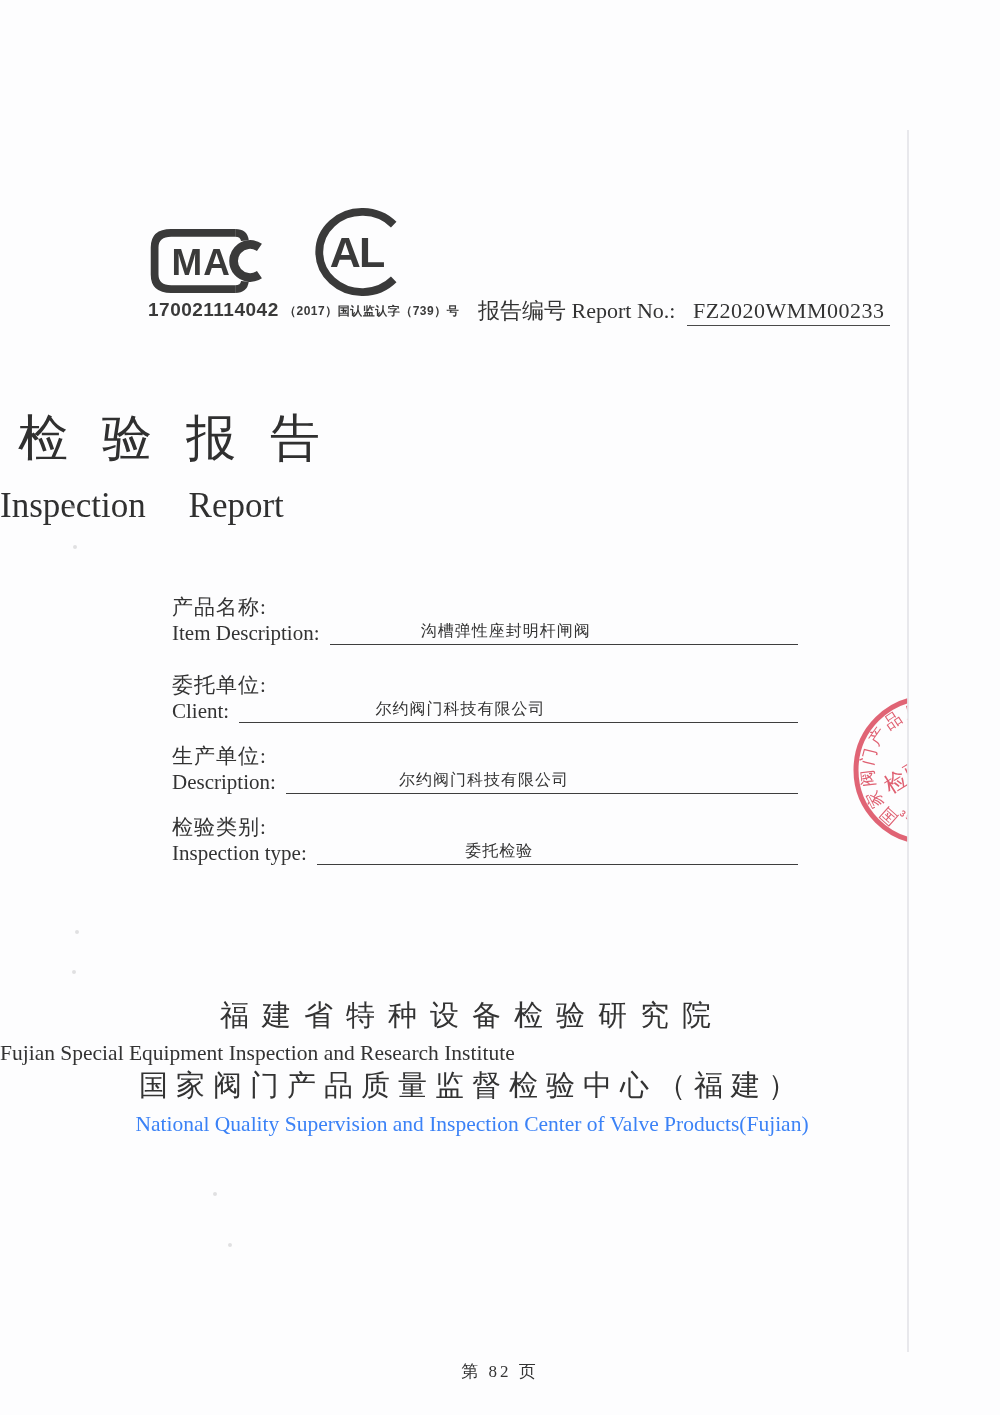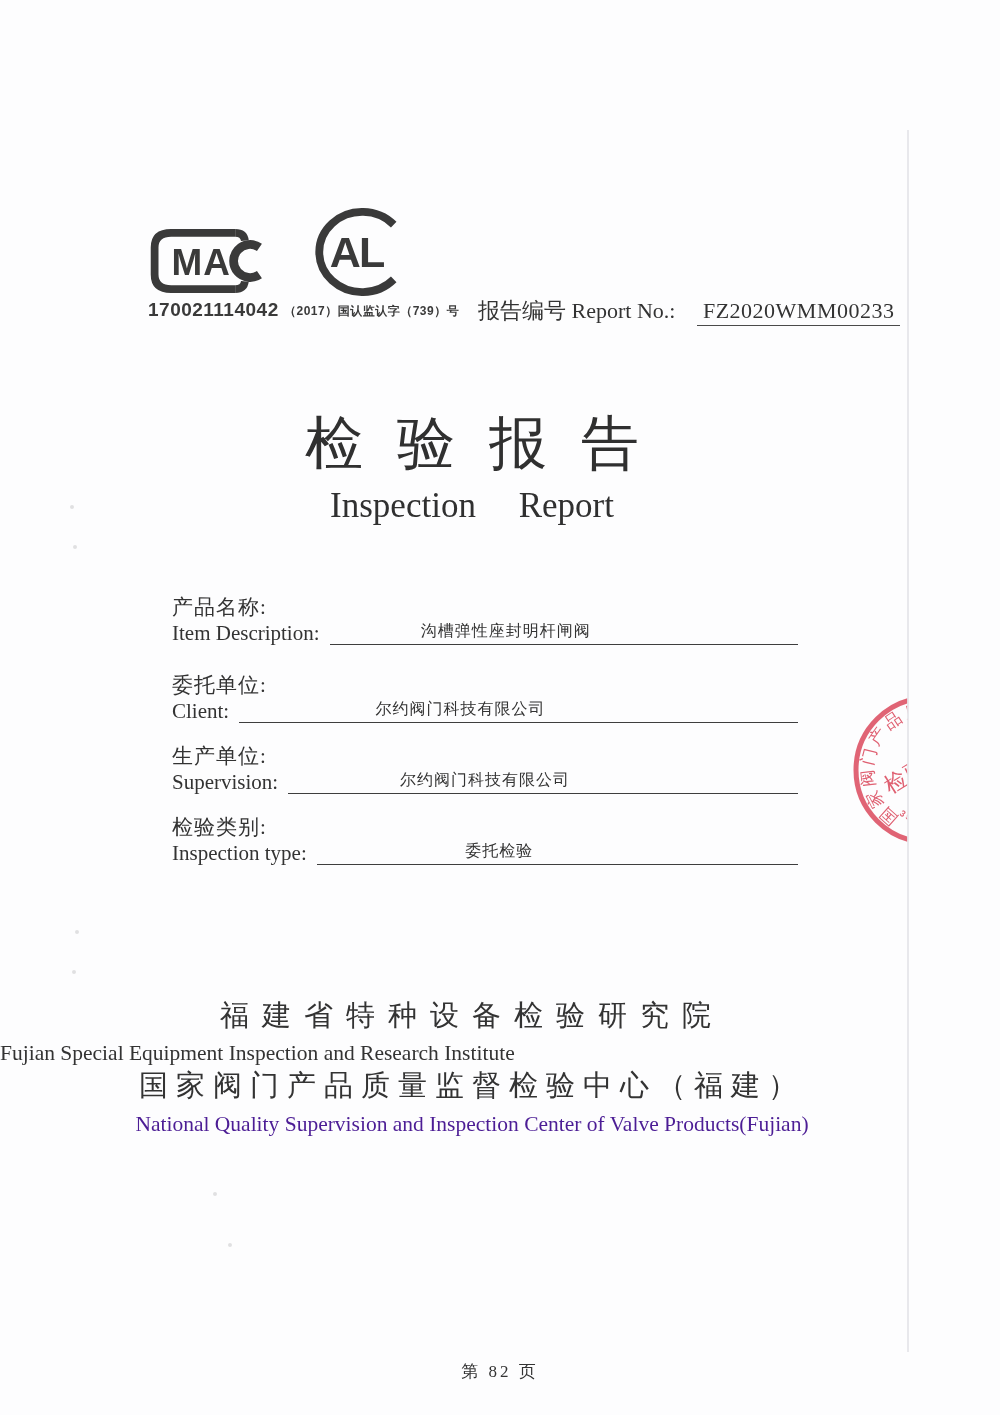--- a/index.html
+++ b/index.html
@@ -12,42 +12,42 @@
   .abs{position:absolute;}
   
   .cma-wrap{left:148px;top:228px;width:120px;text-align:center;}
   .cma-num{font-family:"Liberation Sans","DejaVu Sans",sans-serif;font-weight:bold;
     font-size:19px;letter-spacing:.5px;color:#3a3a3a;margin-top:1px;}
   .cal-wrap{left:284px;top:208px;width:150px;text-align:center;}
   .cal-cap{font-family:"Liberation Sans","DejaVu Sans",sans-serif;font-weight:bold;
     font-size:12px;letter-spacing:.5px;color:#3a3a3a;margin-top:3px;white-space:nowrap;}
   .report-line{left:478px;top:296px;font-size:22px;color:#333;white-space:nowrap;}
   .report-line .rn-value{
-    display:inline-block;border-bottom:1.6px solid #4a4a4a;padding:0 6px 1px 6px;margin-left:16px;
+    display:inline-block;border-bottom:1.6px solid #4a4a4a;padding:0 6px 1px 6px;margin-left:6px;
     font-size:22px;letter-spacing:.5px;}
   
-  .title-zh{left:0;right:56px;top:405px;text-align:center;
-    font-size:58px;letter-spacing:34px;padding-left:34px;color:#303030;font-weight:normal;}
-  .title-en{left:0;right:56px;top:486px;text-align:center;
+  .title-zh{left:0;right:56px;top:405px;text-align:left;
+    font-size:50px;letter-spacing:34px;padding-left:18px;color:#303030;font-weight:normal;}
+  .title-en{left:0;right:56px;top:486px;
     font-size:35px;word-spacing:34px;color:#303030;}
   
   .frow{left:172px;width:626px;}
   .f-zh{font-size:21px;line-height:22px;color:#333;letter-spacing:1px;}
   .f-en-row{display:flex;align-items:flex-end;}
   .f-en{font-size:21px;line-height:24px;white-space:nowrap;color:#333;}
   .f-line{flex:1;margin-left:10px;border-bottom:1.6px solid #3e3e3e;
     text-align:center;font-size:16px;line-height:26px;color:#333;}
   .f-line .f-val{position:relative;left:-58px;letter-spacing:1px;white-space:nowrap;}
   
   .foot-zh1{left:0;right:56px;top:996px;text-align:center;font-size:29px;
     letter-spacing:13px;color:#333;}
   .foot-en1{left:0;right:56px;top:1041px;text-align:left;font-size:21.5px;color:#333;}
   .foot-zh2{left:0;right:56px;top:1066px;text-align:center;font-size:29px;
     letter-spacing:8px;color:#333;white-space:nowrap;}
-  .foot-en2{left:0;right:56px;top:1112px;text-align:center;font-size:21.5px;color:#4c1d95;}
+  .foot-en2{left:0;right:56px;top:1112px;text-align:center;font-size:21.5px;color:#3b82f6;}
   .page-num{left:0;right:0;top:1360px;text-align:center;font-size:17px;color:#333;letter-spacing:3px;}
   
   .scan-line{left:907px;top:130px;width:2px;height:1222px;background:#e6e6ea;opacity:.9;}
   .speck{width:4px;height:4px;border-radius:50%;background:#c9c9cc;opacity:.55;filter:blur(.6px);}
   
   .stamp-clip{left:828px;top:682px;width:80px;height:176px;overflow:hidden;}
 </style>
 </head>
 <body>
 
@@ -91,21 +91,21 @@
   <div class="f-zh">委托单位:</div>
   <div class="f-en-row">
     <span class="f-en">Client:</span>
     <span class="f-line"><span class="f-val">尔约阀门科技有限公司</span></span>
   </div>
 </div>
 
 <div class="abs frow" style="top:745px">
   <div class="f-zh">生产单位:</div>
   <div class="f-en-row">
-    <span class="f-en">Supervision:</span>
+    <span class="f-en">Description:</span>
     <span class="f-line"><span class="f-val">尔约阀门科技有限公司</span></span>
   </div>
 </div>
 
 <div class="abs frow" style="top:816px">
   <div class="f-zh">检验类别:</div>
   <div class="f-en-row">
     <span class="f-en">Inspection type:</span>
     <span class="f-line"><span class="f-val">委托检验</span></span>
   </div>

